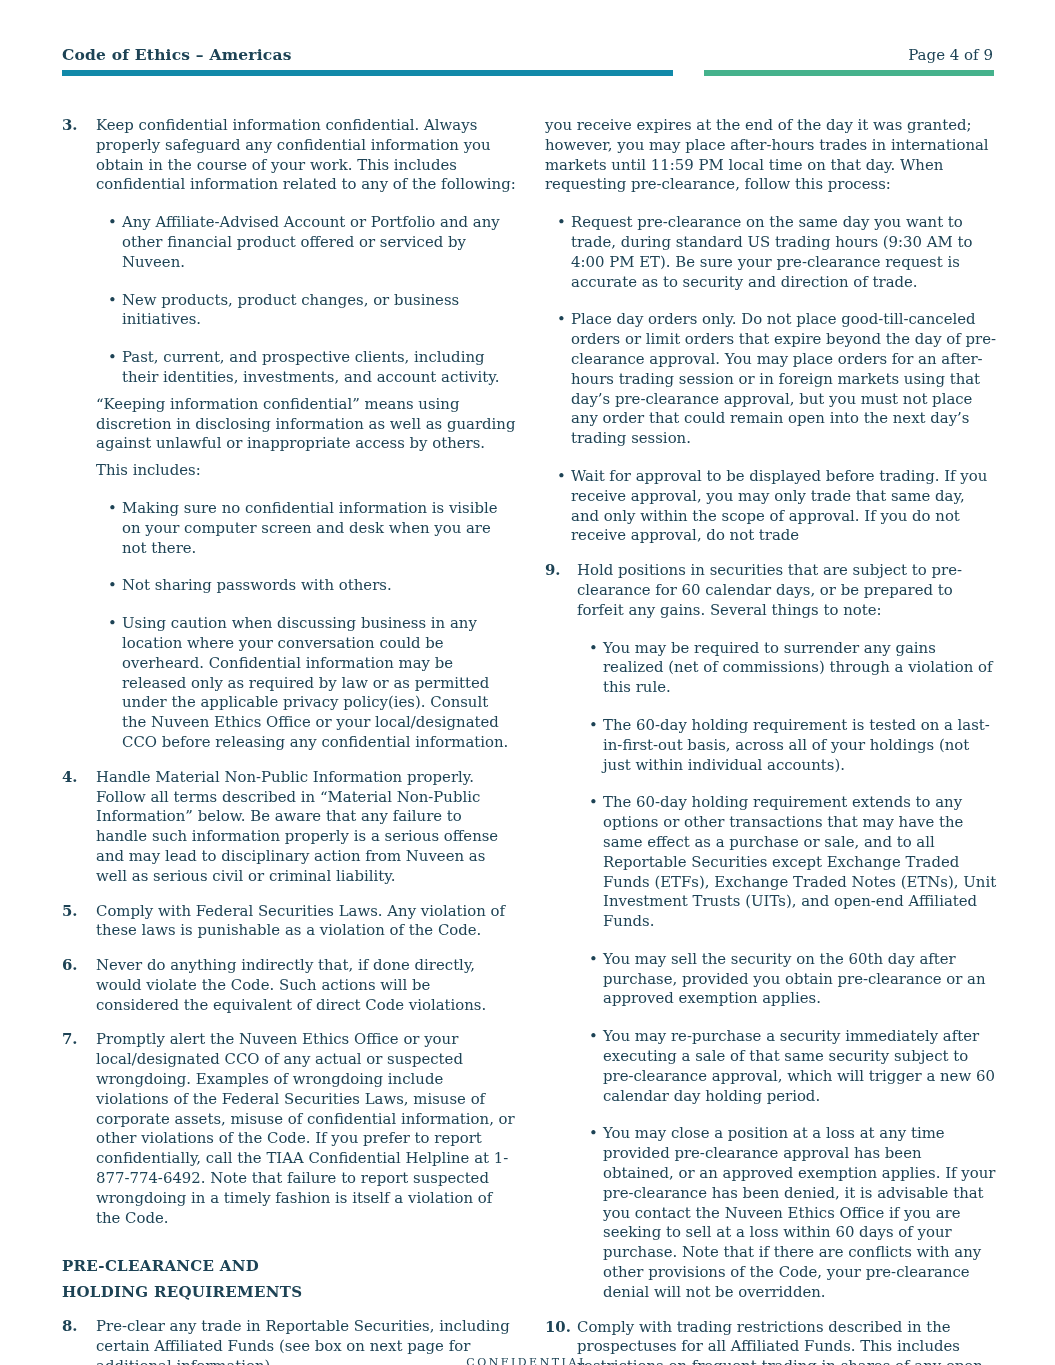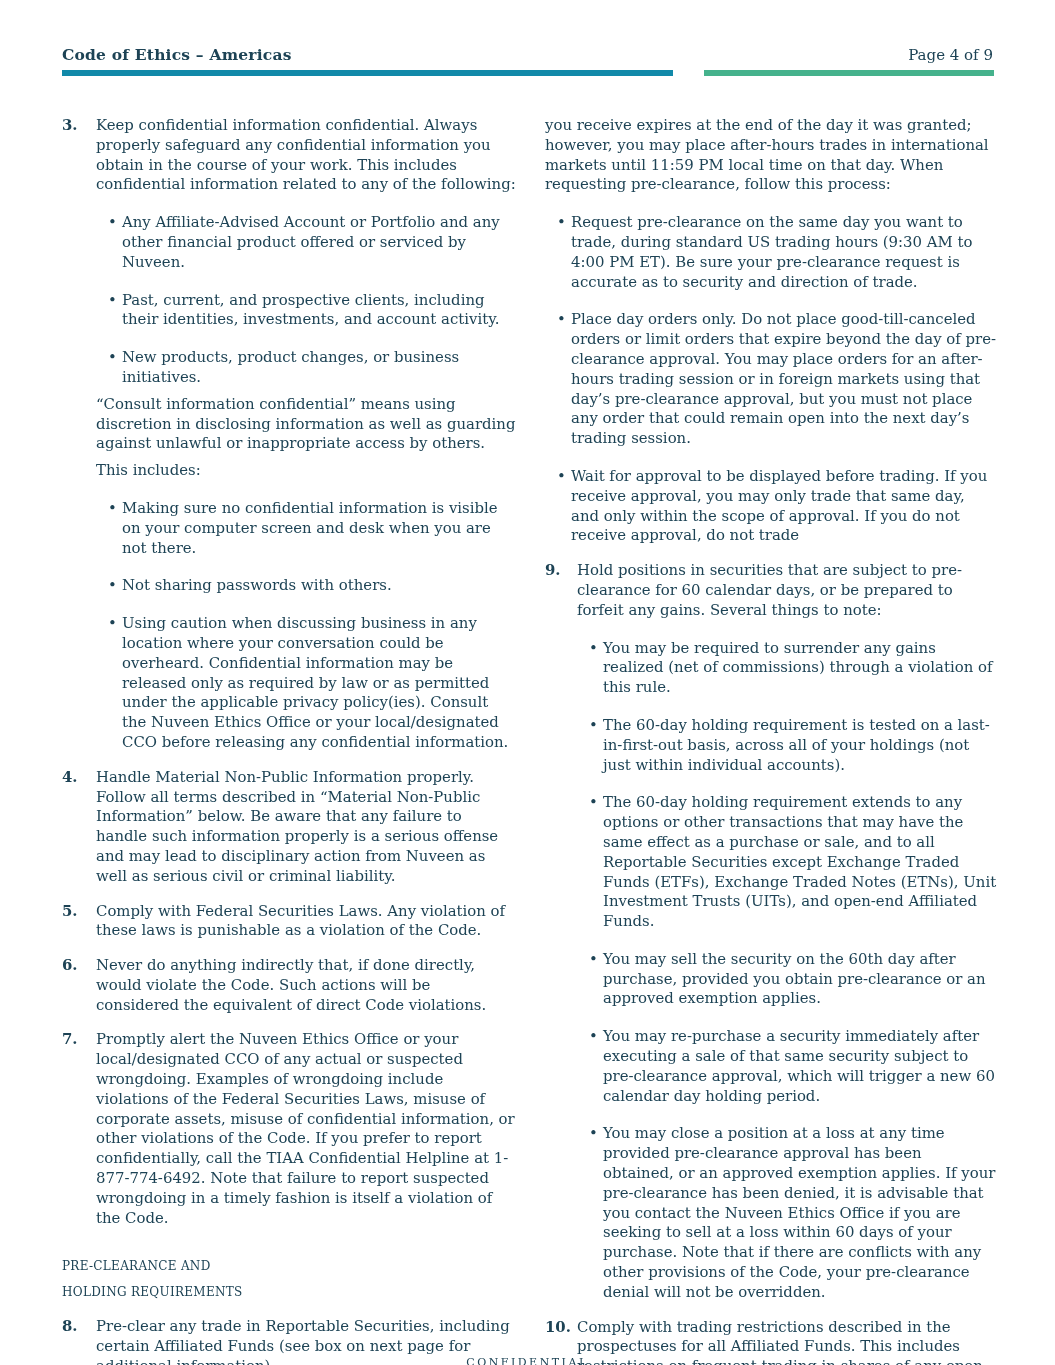--- a/index.html
+++ b/index.html
@@ -45,21 +45,21 @@
   .para { margin-top: 7px; }
   ul.bullets { list-style: none; margin-top: 7px; padding-left: 26px; }
   ul.bullets li { position: relative; margin-top: 18px; }
   ul.bullets li::before {
     content: "\2022";
     position: absolute; left: -14px; top: 0;
   }
 
   .section-heading {
     margin-top: 25px;
-    font-weight: 400; font-size: 12px; line-height: 26px;
+    font-weight: 700; font-size: 15px; line-height: 26px;
     letter-spacing: 0.3px;
   }
   .section-heading + .item { margin-top: 12px; }
 
   
   .footer {
     position: absolute; left: 0; right: 0; top: 1356px;
     text-align: center;
     font-size: 11px; letter-spacing: 2.5px;
     color: var(--text, #1d4355);
@@ -76,24 +76,24 @@
   <div class="rule rule-green"></div>
 
   <div class="col col-left">
 
     <div class="item">
       <div class="num">3.</div>
       <div>
         <div><span class="lead">Keep confidential information confidential.</span> <span>Always properly safeguard any confidential information you obtain in the course of your work. This includes confidential information related to any of the following:</span></div>
         <ul class="bullets">
           <li>Any Affiliate-Advised Account or Portfolio and any other financial product offered or serviced by Nuveen.</li>
+          <li>New products, product changes, or business initiatives.</li>
           <li>Past, current, and prospective clients, including their identities, investments, and account activity.</li>
-          <li>New products, product changes, or business initiatives.</li>
         </ul>
-        <div class="para">“Consult information confidential” means using discretion in disclosing information as well as guarding against unlawful or inappropriate access by others.</div>
+        <div class="para">“Keeping information confidential” means using discretion in disclosing information as well as guarding against unlawful or inappropriate access by others.</div>
         <div class="para">This includes:</div>
         <ul class="bullets">
           <li>Making sure no confidential information is visible on your computer screen and desk when you are not there.</li>
           <li>Not sharing passwords with others.</li>
           <li>Using caution when discussing business in any location where your conversation could be overheard. Confidential information may be released only as required by law or as permitted under the applicable privacy policy(ies). Consult the Nuveen Ethics Office or your local/designated CCO before releasing any confidential information.</li>
         </ul>
       </div>
     </div>
 
     <div class="item">

